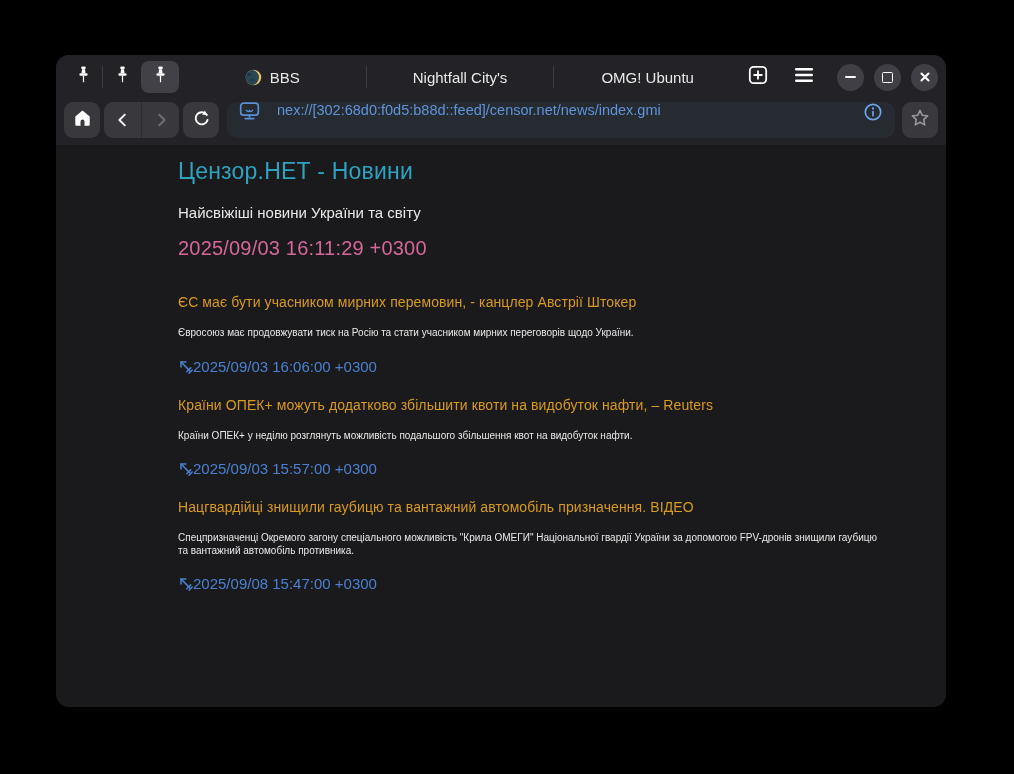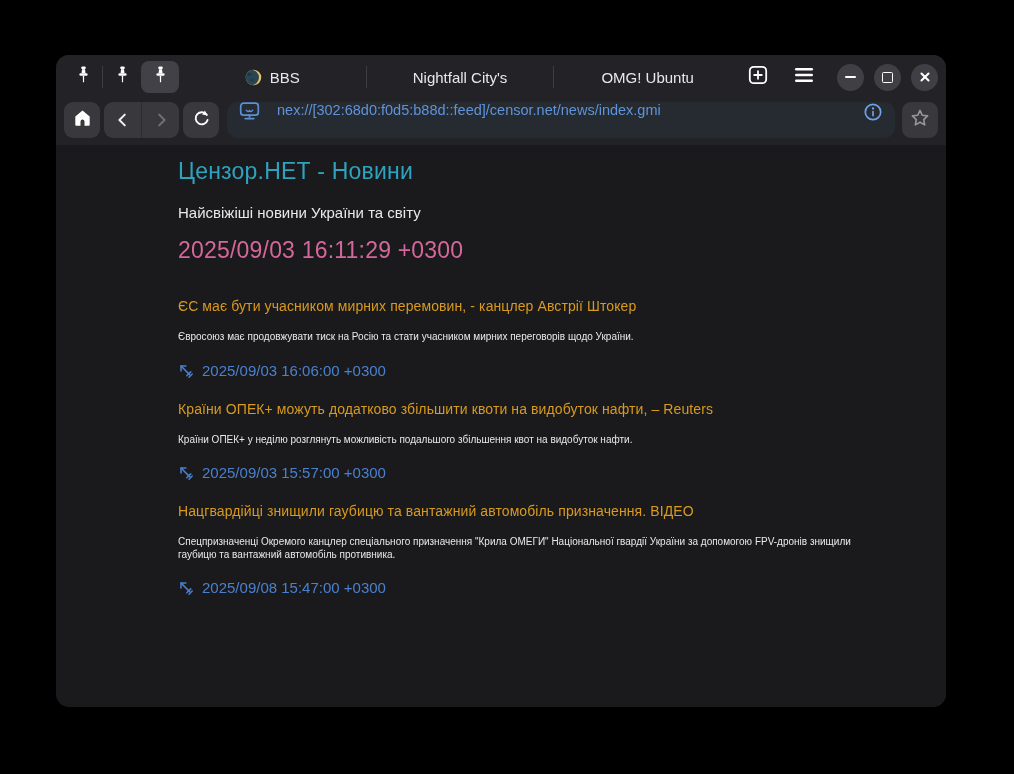--- a/index.html
+++ b/index.html
@@ -51,27 +51,27 @@
   .urltext{color:var(--url-text,#5f93da);font-size:14.5px;flex:1 1 auto;
           white-space:nowrap;overflow:hidden;}
   .star{margin-left:7px;}
 
   
   .content{flex:1 1 auto;background:var(--content-bg,#1a1a1c);overflow:hidden;
            padding:0 36px 17px 94px;margin-left:28px;}
   .content h1{color:var(--page-title,#2ea3bf);font-size:23px;font-weight:500;
            margin:13px 0 19px;letter-spacing:.2px;}
   .subtitle{font-size:15px;color:var(--body-text,#e8e8e8);margin:0 0 16px;}
-  .content h2{color:var(--timestamp-heading,#d4679c);font-size:23px;font-weight:500;
+  .content h2{color:var(--timestamp-heading,#d4679c);font-size:20px;font-weight:500;
            margin:0 0 34px;letter-spacing:.2px;}
   .content h3{color:var(--article-heading,#d89a1f);font-size:14px;font-weight:500;
            margin:0 0 17px;letter-spacing:.1px;}
   .body{font-size:10px;color:var(--body-text,#e8e8e8);line-height:1.25;
            margin:0 0 18px;max-width:700px;}
-  .feedlink{display:flex;align-items:center;gap:9px;color:var(--feed-link,#4a80d0);
+  .feedlink{display:flex;align-items:center;gap:0;color:var(--feed-link,#4a80d0);
            font-size:15px;margin:0 0 22px;cursor:pointer;width:max-content;}
 </style>
 </head>
 <body>
 
 <div class="stage">
   <div class="window">
 
     <div class="tabbar">
       <div class="pinbtn">
@@ -252,21 +252,21 @@
               <path d="M9.4 13.6 L13.6 9.4"></path>
               <path d="M11.8 15.1 L15.1 11.8"></path>
             </svg>
           </span>
           <span>2025/09/03 15:57:00 +0300</span>
         </div>
       </div>
 
       <div>
         <h3>Нацгвардійці знищили гаубицю та вантажний автомобіль призначення. ВІДЕО</h3>
-        <p class="body">Спецпризначенці Окремого канцлер спеціального призначення "Крила ОМЕГИ" Національної гвардії України за допомогою FPV-дронів знищили гаубицю та вантажний автомобіль противника.</p>
+        <p class="body">Спецпризначенці Окремого загону спеціального можливість "Крила ОМЕГИ" Національної гвардії України за допомогою FPV-дронів знищили гаубицю та вантажний автомобіль противника.</p>
         <div class="feedlink">
           <span style="display:flex;">
             <svg width="15" height="15" viewBox="0 0 16 16" fill="none" stroke="#4a80d0" stroke-width="1.6" stroke-linecap="round" stroke-linejoin="round">
               <path d="M12.4 12.4 L3.2 3.2"></path>
               <path d="M3.2 8.4 V3.2 H8.4"></path>
               <path d="M9.4 13.6 L13.6 9.4"></path>
               <path d="M11.8 15.1 L15.1 11.8"></path>
             </svg>
           </span>
           <span>2025/09/08 15:47:00 +0300</span>

